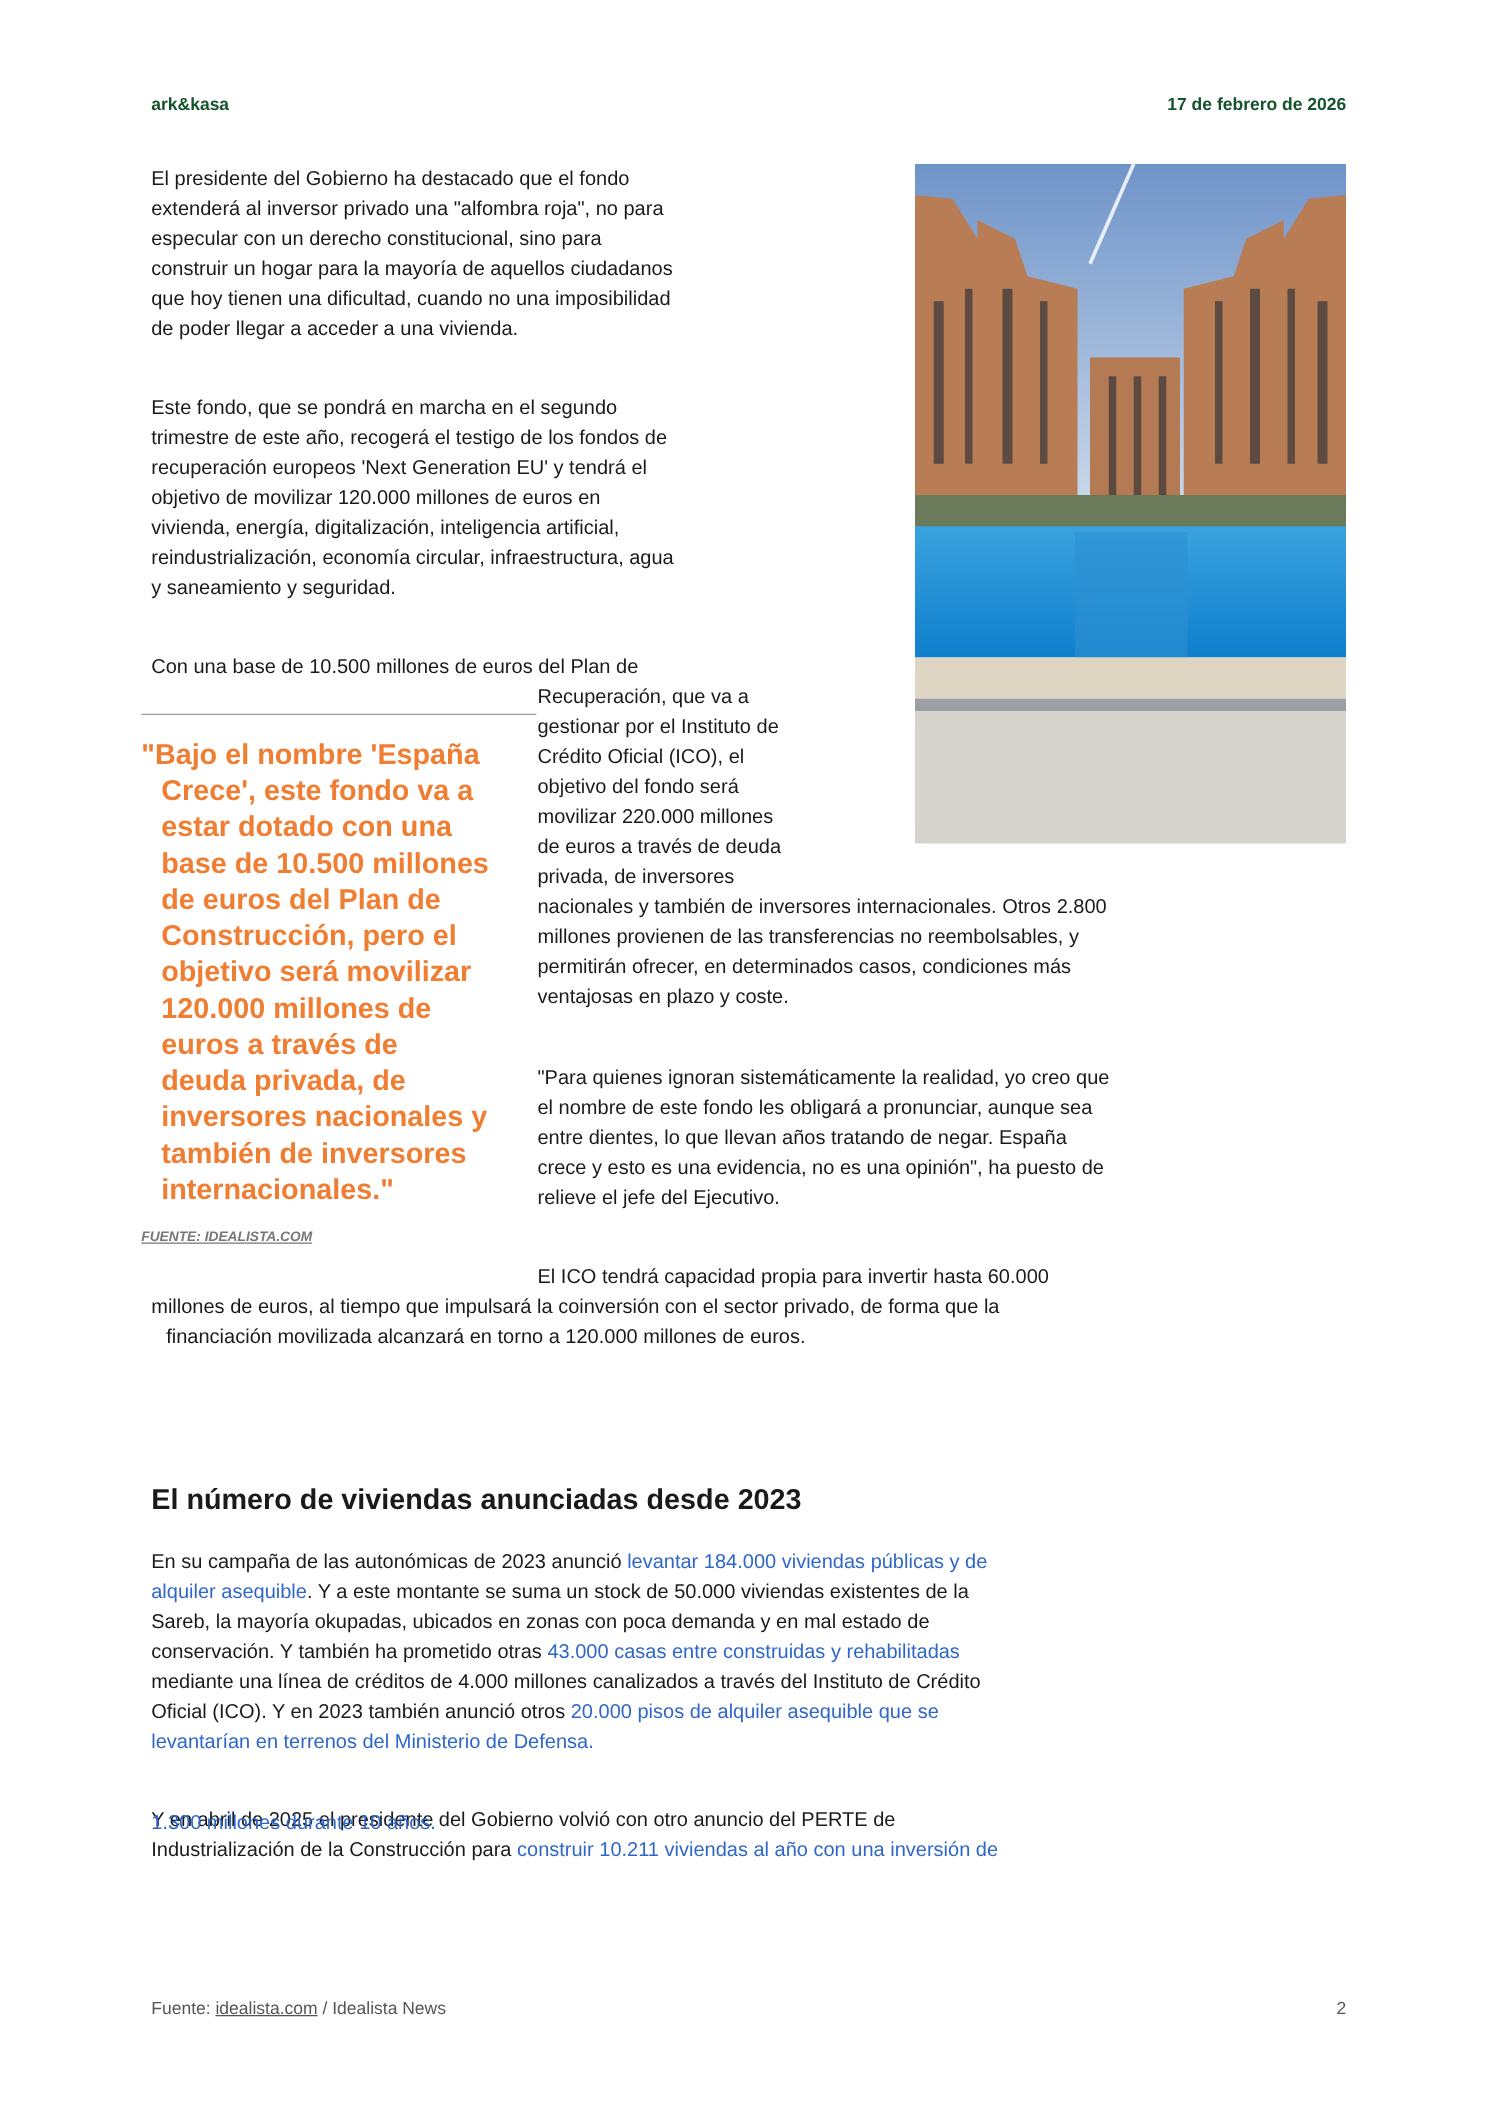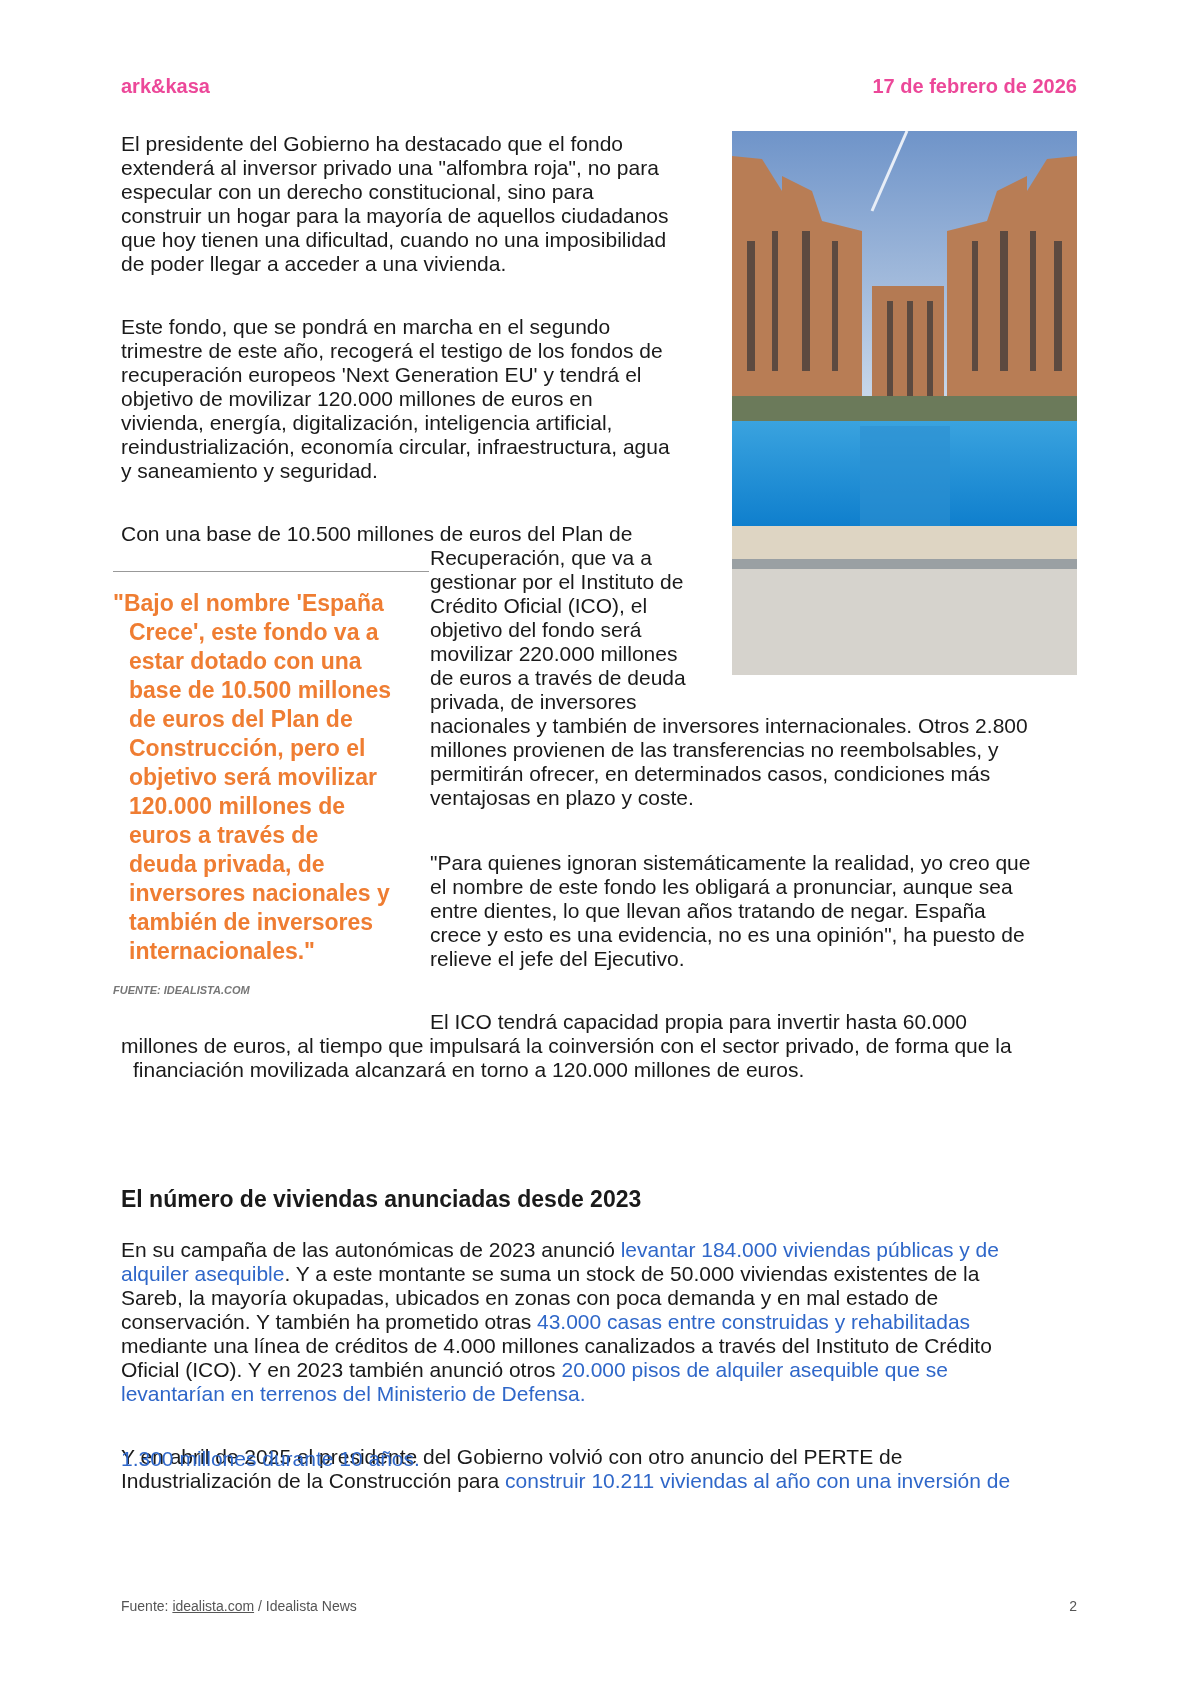--- a/index.html
+++ b/index.html
@@ -1,25 +1,25 @@
 <!DOCTYPE html>
 <html><head>
 <meta charset="utf-8">
 <style>
   html, body { margin:0; padding:0; background:#ffffff; }
   body { width:1190px; height:1684px; position:relative; overflow:hidden;
          font-family:"Liberation Sans", sans-serif; color:#1a1a1a; }
-  .hdr { position:absolute; top:75px; font-size:20px; font-weight:bold; color:#ec4899; }
+  .hdr { position:absolute; top:75px; font-size:14px; font-weight:bold; color:#14532d; }
   .hdr-left { left:121px; }
   .hdr-right { right:113px; }
-  .line { position:absolute; font-size:21px; line-height:24px; white-space:nowrap; color:#1a1a1a; }
+  .line { position:absolute; font-size:16px; line-height:24px; white-space:nowrap; color:#1a1a1a; }
   .link { color:#2f67c9; }
   .pq { position:absolute; left:113px; font-size:23px; font-weight:bold; color:#ef7d32; line-height:29px; white-space:nowrap; }
   .pq-rule { position:absolute; left:113px; top:571px; width:316px; height:1px; background:#999; }
-  .pq-src { position:absolute; left:113px; top:984px; font-size:11px; font-style:italic; font-weight:bold; color:#777; }
+  .pq-src { position:absolute; left:113px; top:984px; font-size:11px; font-style:italic; font-weight:bold; color:#777;text-decoration:underline; }
   .h2 { position:absolute; left:121px; top:1186px; font-size:23px; font-weight:bold; color:#1a1a1a; }
   .photo { position:absolute; left:732px; top:131px; width:345px; height:544px; overflow:hidden; }
   .foot { position:absolute; top:1598px; font-size:14px; font-weight:normal; color:#555; }
   .foot-left { left:121px; }
   .foot-left u { text-decoration:underline; }
   .foot-right { right:113px; }
 </style>
 </head>
 <body>
 

